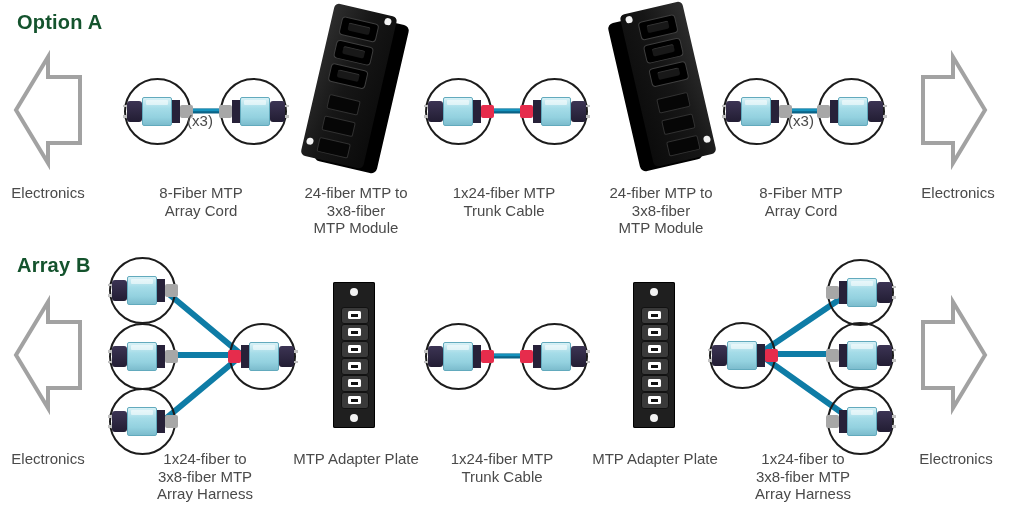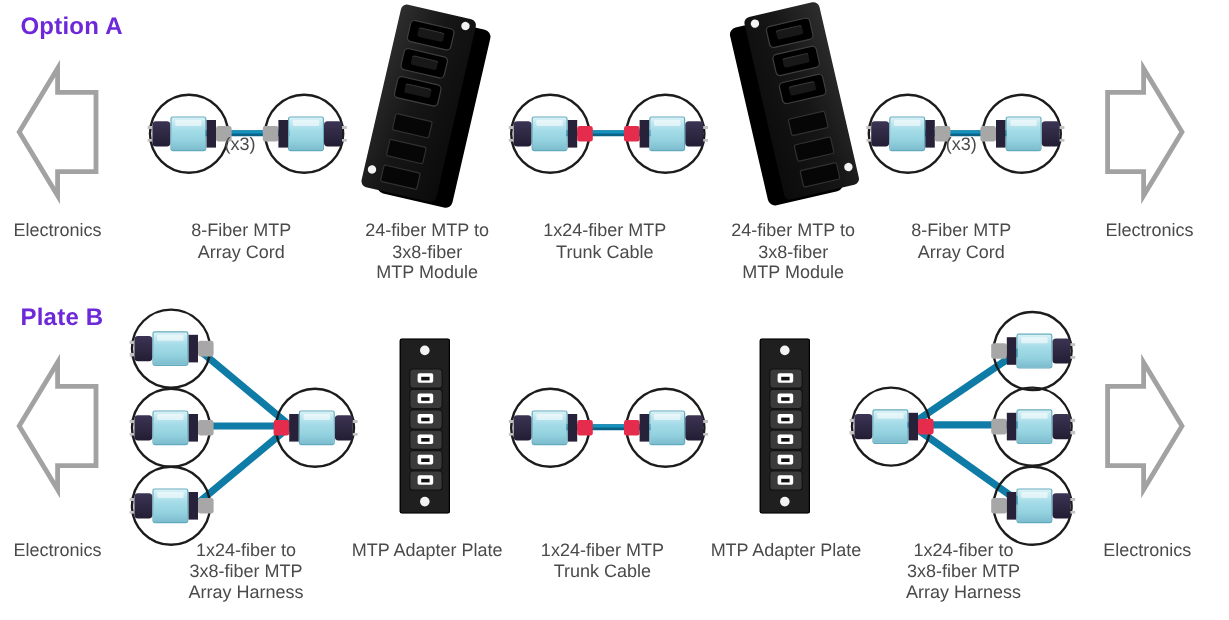--- a/index.html
+++ b/index.html
@@ -2,21 +2,21 @@
 <html><head>
 <meta charset="utf-8">
 <style>
   html,body { margin:0; padding:0; background:#ffffff; }
   .stage {
     position:relative; width:1024px; height:517px; overflow:hidden;
     font-family:"Liberation Sans", sans-serif; background:#ffffff;
   }
   svg.layer { position:absolute; left:0; top:0; width:1024px; height:517px; }
 
-  .opt-title { position:absolute; font-size:20px; font-weight:bold; color:#6d28d9; letter-spacing:0.2px; }
+  .opt-title { position:absolute; font-size:20px; font-weight:bold; color:#14532d; letter-spacing:0.2px; }
 
   .lbl { position:absolute; transform:translateX(-50%); text-align:center;
          font-size:15px; line-height:17.5px; color:#4a4a4a; white-space:nowrap; }
   .mult { position:absolute; transform:translateX(-50%); font-size:15px; color:#4a4a4a; }
 
   
   .circle { position:absolute; width:63px; height:63px; border:2px solid #1c1c1c;
             border-radius:50%; display:flex; align-items:center; justify-content:center; }
   .conn { display:flex; align-items:center; }
   .conn.flip { flex-direction:row-reverse; }
@@ -92,21 +92,21 @@
       <line x1="759" y1="354" x2="852" y2="420"></line>
     </g>
 
     <path d="M80,77 L48,77 L48,57 L16,110 L48,163 L48,143 L80,143 Z" fill="none" stroke="#a2a2a2" stroke-width="4"></path>
     <path d="M923,77 L953,77 L953,57 L985,110 L953,163 L953,143 L923,143 Z" fill="none" stroke="#a2a2a2" stroke-width="4"></path>
     <path d="M80,322 L48,322 L48,302 L16,355 L48,408 L48,388 L80,388 Z" fill="none" stroke="#a2a2a2" stroke-width="4"></path>
     <path d="M923,322 L953,322 L953,302 L985,355 L953,408 L953,388 L923,388 Z" fill="none" stroke="#a2a2a2" stroke-width="4"></path>
   </svg>
 
   <div class="opt-title" style="left:17px; top:11px;">Option A</div>
-  <div class="opt-title" style="left:17px; top:254px;">Plate B</div>
+  <div class="opt-title" style="left:17px; top:254px;">Array B</div>
 
   <div class="circle" style="left:124px; top:78px;">
     <div class="conn">
       <span class="pins"></span>
       <span class="tip"></span>
       <span class="mtp-body"></span>
       <span class="collar"></span>
       <span class="boot gray"></span>
     </div>
   </div>

